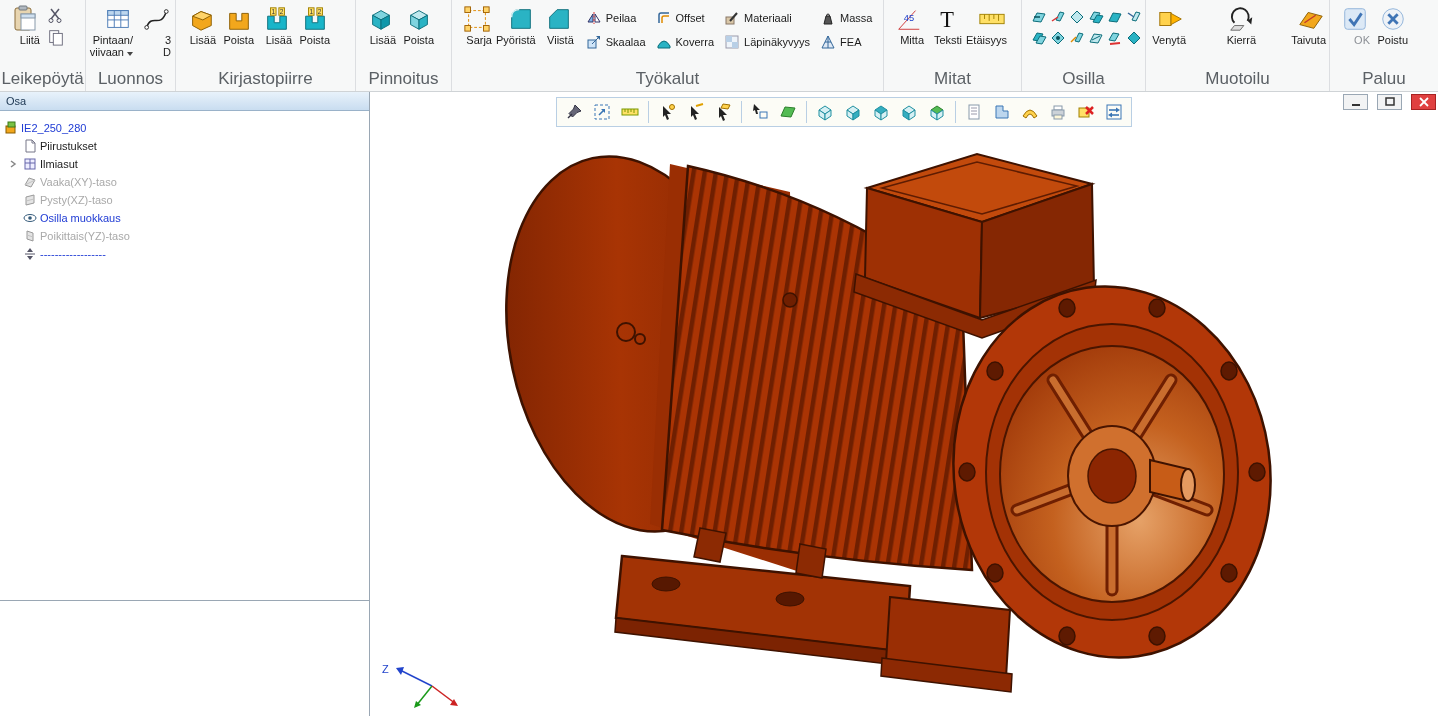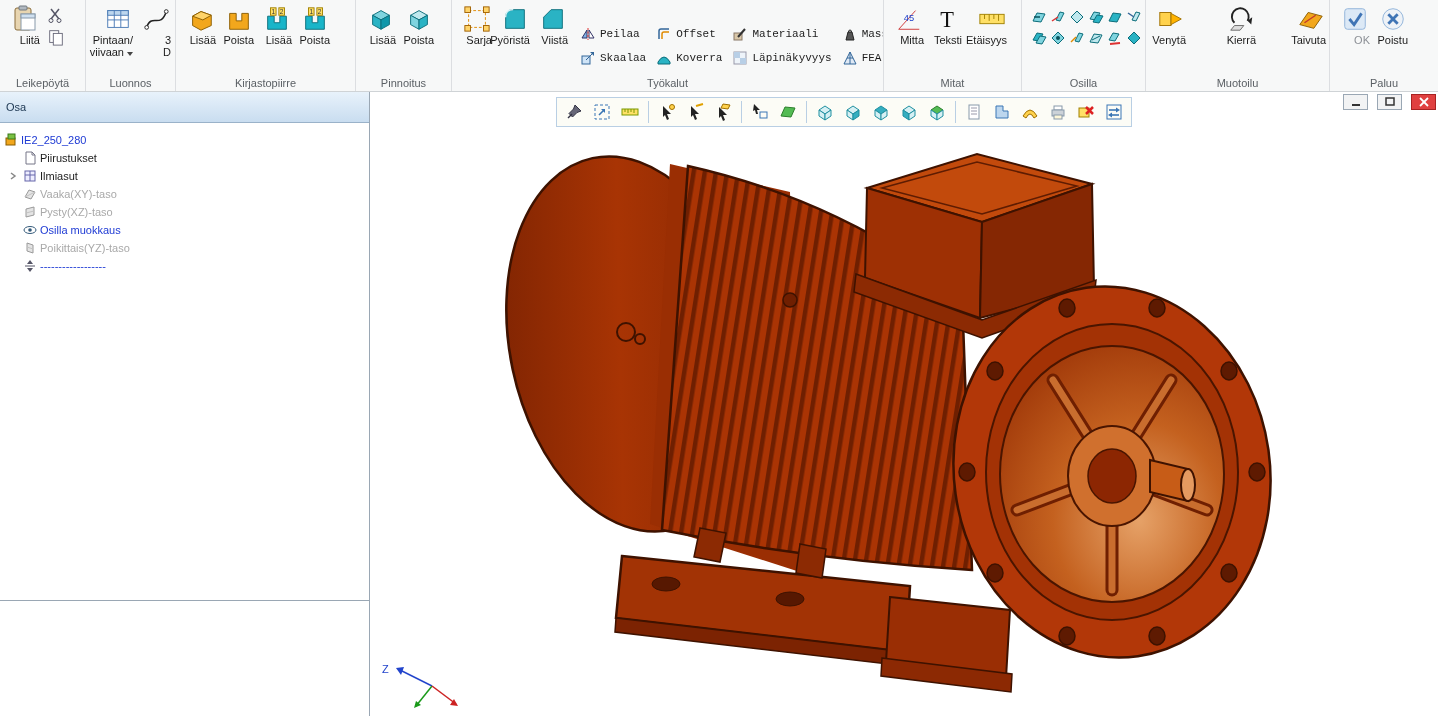--- a/index.html
+++ b/index.html
@@ -8,42 +8,42 @@
 
   
   .ribbon { position: absolute; top: 0; left: 0; width: 1438px; height: 92px;
             background: #f7f8f8; border-bottom: 1px solid #cfd3d6; display: flex; }
   .rgroup { position: relative; height: 100%; border-right: 1px solid #dcdee1; overflow: hidden;
             display: flex; align-items: flex-start; padding: 4px 2px 18px 4px; }
   .g1 { width: 86px; } .g2 { width: 90px; } .g3 { width: 180px; } .g4 { width: 96px; }
   .g5 { width: 432px; } .g6 { width: 138px; } .g7 { width: 124px; } .g8 { width: 184px; gap: 32px; }
   .g9 { width: 108px; border-right: none; }
   .rtitle { position: absolute; bottom: 2px; left: 0; right: 0; text-align: center;
-            font-size: 11px; color: #5b6065; }
+            font-size: 17px; color: #5b6065; }
   .bigbtn { display: flex; flex-direction: column; align-items: flex-end; min-width: 38px;
             padding: 0 2px; cursor: default; }
   .bigbtn .ic { width: 30px; height: 30px; display: flex; align-items: center; justify-content: center; }
   .bigbtn .lbl { font-size: 11px; color: #1c1c1c; line-height: 12px; text-align: center; white-space: nowrap; }
   .lbl-gray { color: #8c9096 !important; }
   .smallstack { display: flex; flex-direction: column; gap: 4px; margin-left: 4px; margin-top: 2px; }
   .smicon { width: 20px; height: 18px; display: flex; align-items: center; justify-content: center; }
   .caret { display: inline-block; width: 0; height: 0; border-left: 3.5px solid transparent;
            border-right: 3.5px solid transparent; border-top: 4px solid #444; margin-left: 3px; }
-  .tool-cols { display: flex; gap: 10px; margin-left: 10px; margin-top: 22px; font-family: Liberation Mono, monospace; }
+  .tool-cols { display: flex; gap: 10px; margin-left: 10px; margin-top: 6px; }
   .tool-col { display: flex; flex-direction: column; gap: 8px; }
   .smitem { display: flex; align-items: center; gap: 4px; font-size: 11px; color: #1c1c1c; white-space: nowrap; }
   .smitem .ic16 { width: 16px; height: 16px; display: flex; }
   .pingrid { display: grid; grid-template-columns: repeat(6, 19px); grid-auto-rows: 21px;
              margin: 4px 0 0 4px; }
   .pingrid .pic { width: 18px; height: 18px; display: flex; align-items: center; justify-content: center; }
 
   
   .panel { position: absolute; top: 92px; left: 0; width: 370px; height: 624px;
            background: #fff; border-right: 1px solid #9aa7b4; }
-  .panel-header { height: 31px; background: linear-gradient(#e8f2fb, #c9ddf0);
+  .panel-header { height: 19px; background: linear-gradient(#e8f2fb, #c9ddf0);
                   border-bottom: 1px solid #9ab2c9; font-size: 11px; color: #203a55;
                   display: flex; align-items: center; padding-left: 6px; }
   .tree { padding-top: 8px; }
   .trow { display: flex; align-items: center; height: 18px; gap: 3px; font-size: 11px;
           color: #1c1c1c; padding-left: 4px; cursor: default; }
   .trow.child { padding-left: 6px; }
   .exp { width: 14px; height: 14px; display: flex; align-items: center; justify-content: center; }
   .ticon { width: 14px; height: 14px; display: flex; align-items: center; justify-content: center; }
   .t-blue { color: #1f3bd4; }
   .t-gray { color: #a9a9a9; }

